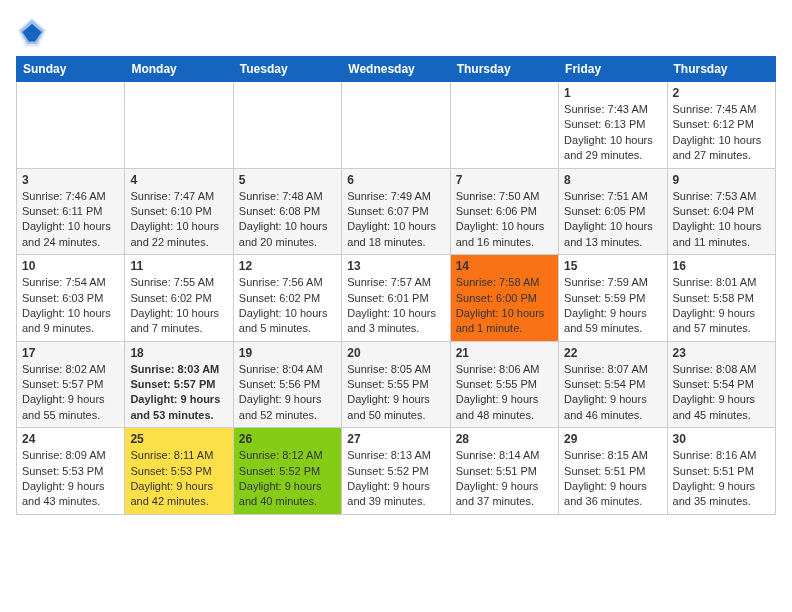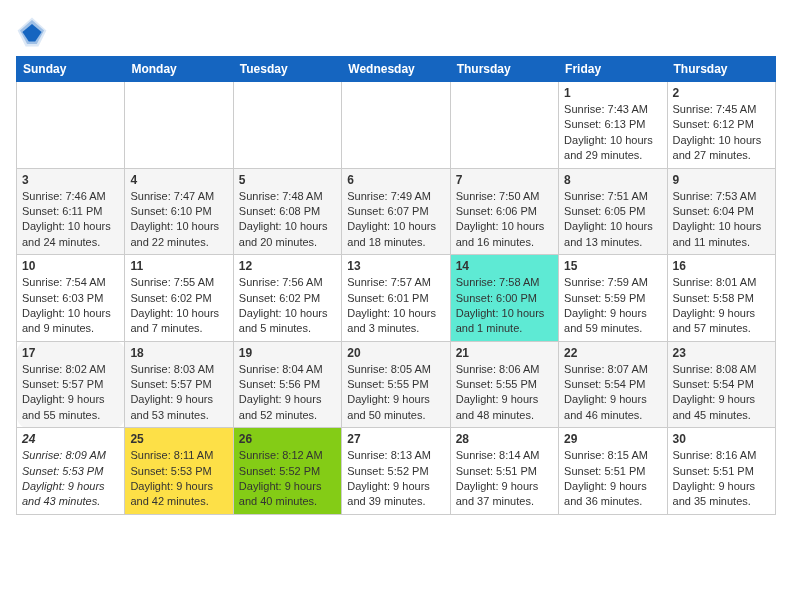--- a/index.html
+++ b/index.html
@@ -214,21 +214,21 @@
 Daylight: 10 hours
 and 5 minutes.</div>
         </td>
         <td style="background: rgb(255, 255, 255);">
           <span class="day-num">13</span>
           <div class="day-info" style="white-space: pre-line;">Sunrise: 7:57 AM
 Sunset: 6:01 PM
 Daylight: 10 hours
 and 3 minutes.</div>
         </td>
-        <td style="background: #5eead4;">
+        <td style="background: #f97316;">
           <span class="day-num">14</span>
           <div class="day-info" style="white-space: pre-line;">Sunrise: 7:58 AM
 Sunset: 6:00 PM
 Daylight: 10 hours
 and 1 minute.</div>
         </td>
         <td style="background: rgb(255, 255, 255);">
           <span class="day-num">15</span>
           <div class="day-info" style="white-space: pre-line;">Sunrise: 7:59 AM
 Sunset: 5:59 PM
@@ -246,21 +246,21 @@
       <tr>
         <td style="background: rgb(245, 245, 245); border-radius: 11px;">
           <span class="day-num">17</span>
           <div class="day-info" style="white-space: pre-line;">Sunrise: 8:02 AM
 Sunset: 5:57 PM
 Daylight: 9 hours
 and 55 minutes.</div>
         </td>
         <td style="background: rgb(245, 245, 245);">
           <span class="day-num">18</span>
-          <div class="day-info" style="white-space: pre-line;">Sunrise: 8:03 AM
+          <div class="day-info" style="white-space: pre-line; font-weight: bold;">Sunrise: 8:03 AM
 Sunset: 5:57 PM
 Daylight: 9 hours
 and 53 minutes.</div>
         </td>
         <td style="background: rgb(245, 245, 245);">
           <span class="day-num">19</span>
           <div class="day-info" style="white-space: pre-line;">Sunrise: 8:04 AM
 Sunset: 5:56 PM
 Daylight: 9 hours
 and 52 minutes.</div>
@@ -288,21 +288,21 @@
         </td>
         <td style="background: rgb(245, 245, 245);">
           <span class="day-num">23</span>
           <div class="day-info" style="white-space: pre-line;">Sunrise: 8:08 AM
 Sunset: 5:54 PM
 Daylight: 9 hours
 and 45 minutes.</div>
         </td>
       </tr>
       <tr>
-        <td style="background: rgb(255, 255, 255); font-style: italic;">
+        <td style="background: rgb(255, 255, 255);">
           <span class="day-num">24</span>
           <div class="day-info" style="white-space: pre-line;">Sunrise: 8:09 AM
 Sunset: 5:53 PM
 Daylight: 9 hours
 and 43 minutes.</div>
         </td>
         <td style="background: #fde047;">
           <span class="day-num">25</span>
           <div class="day-info" style="white-space: pre-line;">Sunrise: 8:11 AM
 Sunset: 5:53 PM

